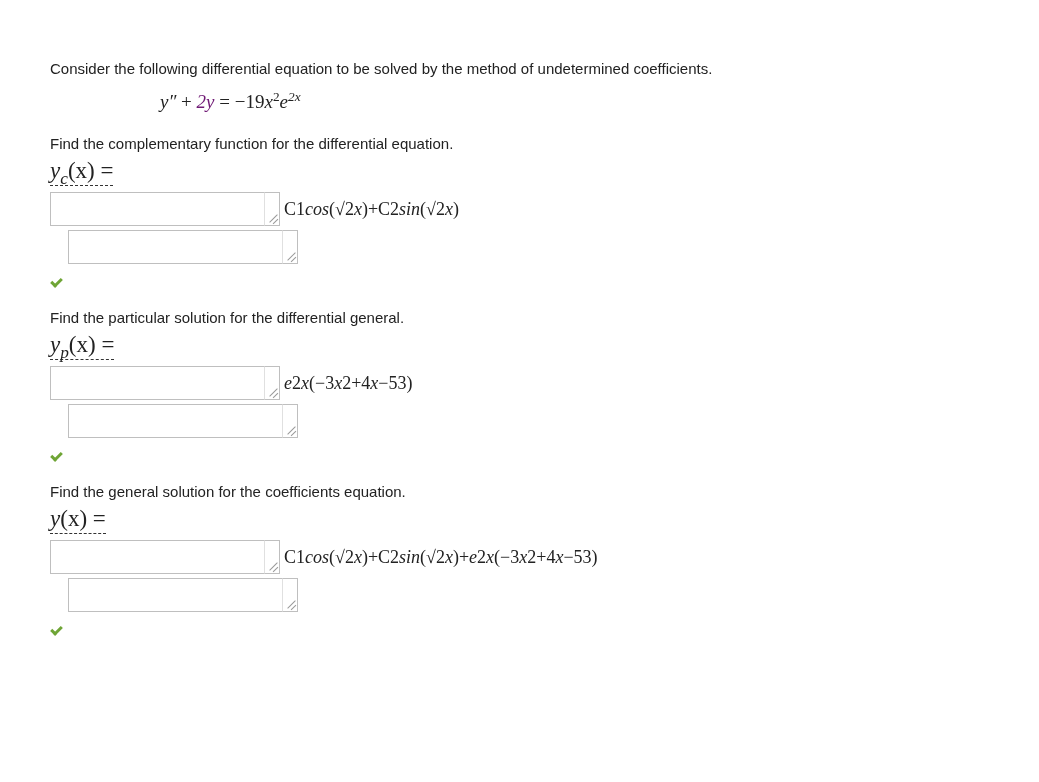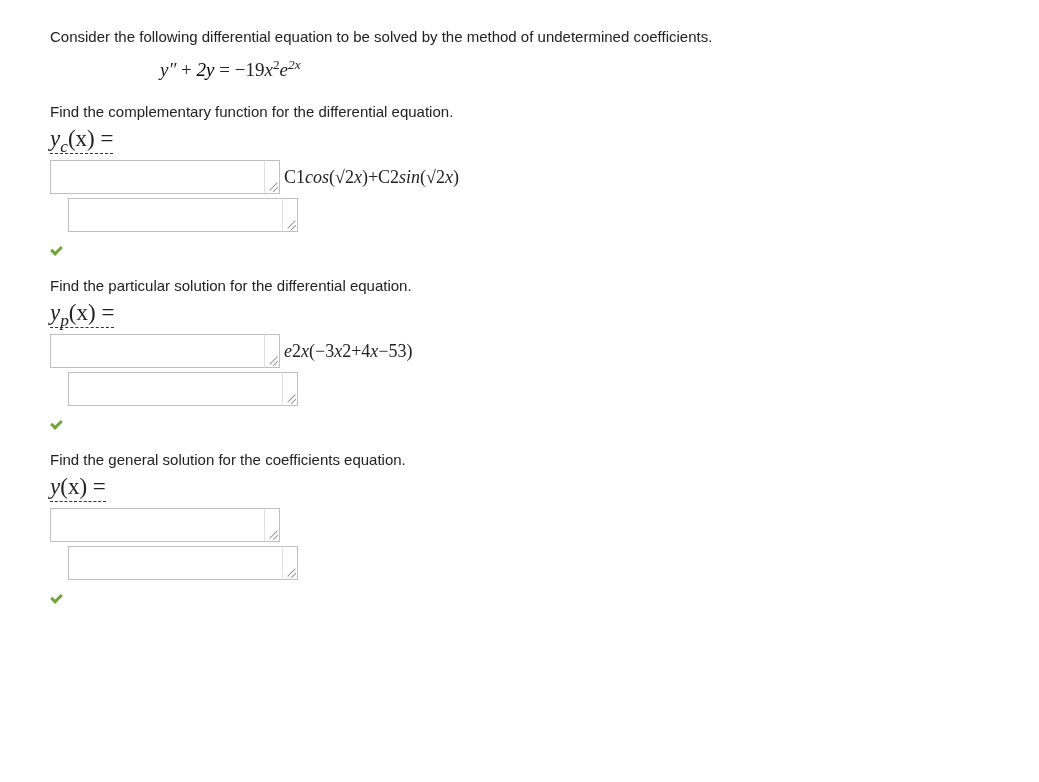--- a/index.html
+++ b/index.html
@@ -7,20 +7,21 @@
     padding: 28px 50px;
     font-family: Verdana, Geneva, sans-serif;
     font-size: 15px;
     color: #222;
     background: #fff;
     width: 1039px;
     box-sizing: border-box;
   }
   .problem-intro {
     margin-bottom: 14px;
+    margin-top: 32px;
   }
   .equation {
     font-family: "Times New Roman", Times, serif;
     font-size: 19px;
     margin-left: 110px;
     margin-bottom: 22px;
     font-style: italic;
   }
   .equation .op { font-style: normal; }
   .prompt {
@@ -106,21 +107,21 @@
     content: "";
     position: absolute;
     left: 3px;
     top: 6px;
     width: 4px;
     height: 8px;
     border: solid #6fa536;
     border-width: 0 3px 3px 0;
     transform: rotate(45deg);
   }
-  .red { color: #000000; }
+  .red { color: #701a75; }
   sup { font-size: 0.7em; vertical-align: super; line-height: 0; }
   sub { font-size: 0.75em; vertical-align: sub; line-height: 0; font-style: italic; }
 </style>
 </head>
 <body>
 
 
 
 <div class="problem-intro">Consider the following differential equation to be solved by the method of undetermined coefficients.</div>
 
@@ -142,21 +143,21 @@
 </div>
 <div class="answer-row second-row">
   <input class="answer-box" style="">
   <div class="resize-handle"></div>
 </div>
 <div class="check-row">
   <span class="check-icon"></span>
 </div>
 
 
-<div class="prompt">Find the particular solution for the differential equation.</div>
+<div class="prompt">Find the particular solution for the differential general.</div>
 <div class="fn-label">
   <span>y</span><sub>p</sub><span class="op">(x) =</span>
 </div>
 <div class="answer-row">
   <input class="answer-box" style="">
   <div class="resize-handle"></div>
   <span class="answer-display">
     e<span class="n">2</span>x<span class="n">(−3</span>x<span class="n">2+4</span>x<span class="n">−53)</span>
   </span>
 </div>
@@ -169,20 +170,23 @@
 </div>
 
 
 <div class="prompt">Find the general solution for the coefficients equation.</div>
 <div class="fn-label">
   <span>y</span><span class="op">(x) =</span>
 </div>
 <div class="answer-row">
   <input class="answer-box" style="">
   <div class="resize-handle"></div>
+  <span class="answer-display">
+    <span class="n">C1</span>cos<span class="n">(√2</span>x<span class="n">)+C2</span>sin<span class="n">(√2</span>x<span class="n">)+</span>e<span class="n">2</span>x<span class="n">(−3</span>x<span class="n">2+4</span>x<span class="n">−53)</span>
+  </span>
 </div>
 <div class="answer-row second-row">
   <input class="answer-box" style="">
   <div class="resize-handle"></div>
 </div>
 <div class="check-row" style="margin-bottom:0;">
   <span class="check-icon"></span>
 </div>
 
 

